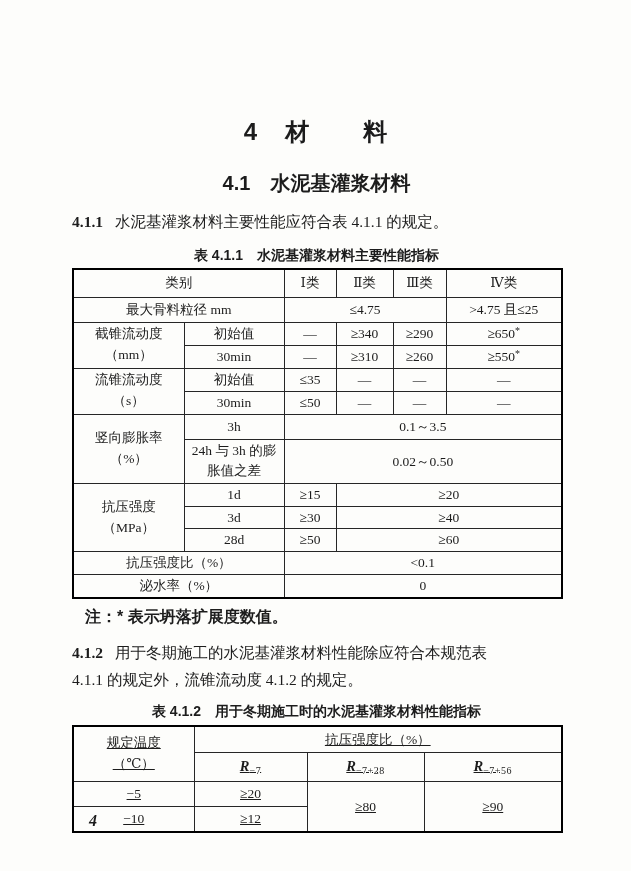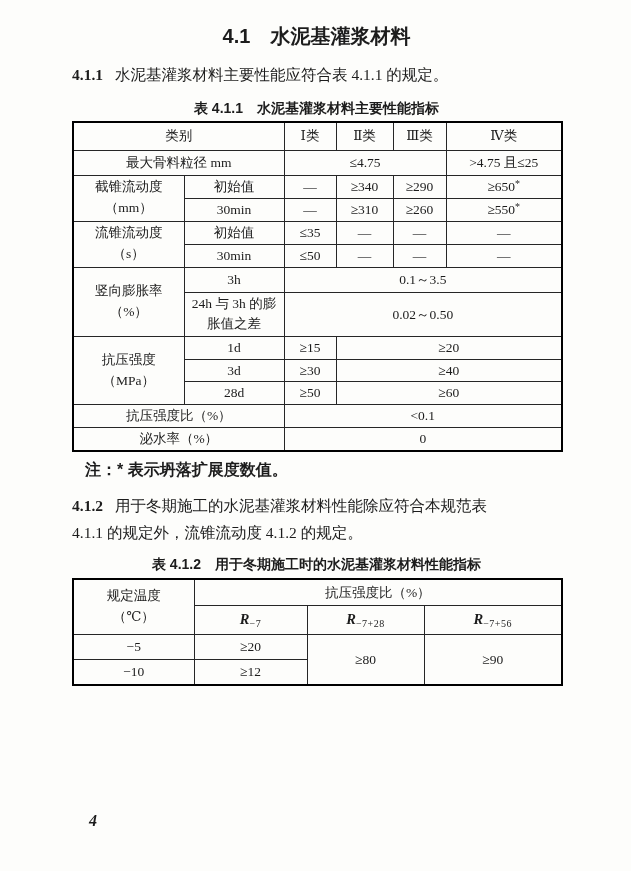--- a/index.html
+++ b/index.html
@@ -58,21 +58,21 @@
     font-size: 14px;
     line-height: 20px;
     white-space: pre-wrap;
   }
   table {
     border-collapse: collapse;
     width: 489px;
     table-layout: fixed;
   }
   .tbl1 { margin-top: 3px; }
-  .tbl2 { margin-top: 4px; }
+  .tbl2 { margin-top: 4px; text-decoration: underline; }
   td, th {
     border: 1px solid #262626;
     text-align: center;
     vertical-align: middle;
     font-size: 13.5px;
     font-weight: normal;
     line-height: 1.45;
     padding: 1px 2px;
   }
   table { border: 2px solid #000000; }
@@ -115,20 +115,21 @@
     font-family: "Liberation Serif", "DejaVu Serif", serif;
   }
   .lbl2line { line-height: 1.55; }
 </style>
 </head>
 <body>
 
 <div class="page">
   <div class="content">
 
+    <div class="chapter-title">4　材　　料</div>
 
     <div class="section-title">4.1　水泥基灌浆材料</div>
 
     <p class="clause"><span class="num">4.1.1</span><span>水泥基灌浆材料主要性能应符合表 4.1.1 的规定。</span></p>
 
     <div class="table-caption">表 4.1.1　水泥基灌浆材料主要性能指标</div>
 
     <table class="tbl1">
       <colgroup>
         <col style="width:111px">

